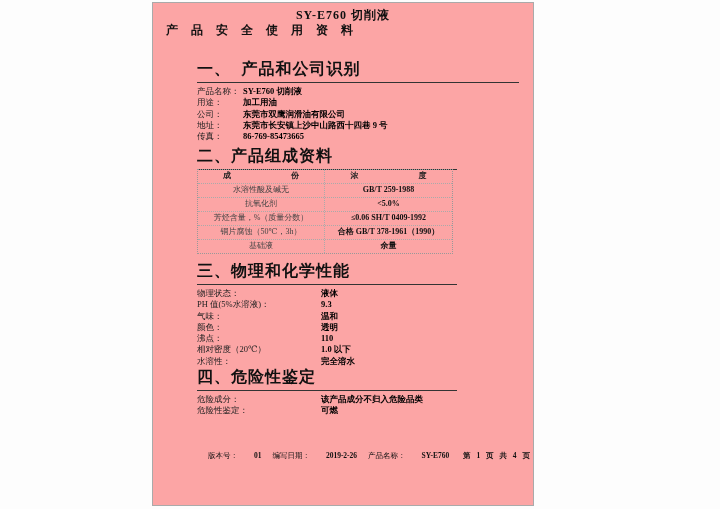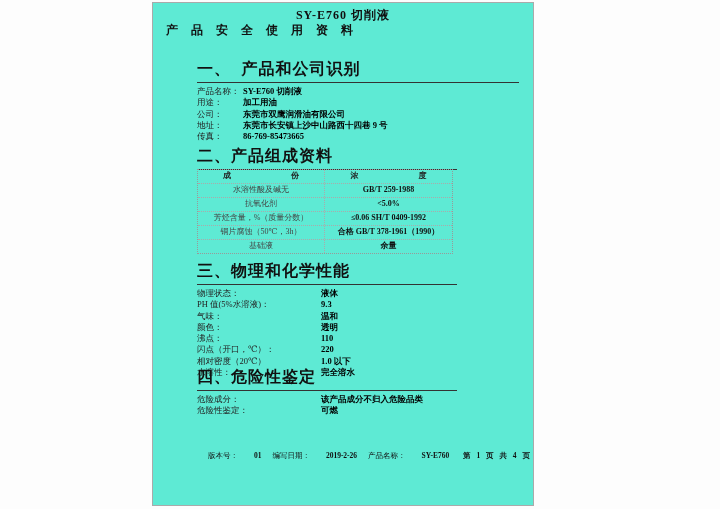--- a/index.html
+++ b/index.html
@@ -5,21 +5,21 @@
   html,body{margin:0;padding:0;}
   body{
     width:720px;height:509px;position:relative;
     background:#fdfdfd;
     font-family:"Liberation Serif","DejaVu Serif",serif;
     color:#111;
     overflow:hidden;
   }
   .page{
     position:absolute;left:152px;top:2px;width:380px;height:502px;
-    background:#5eead4;border:1px solid #aaaaaa;
+    background:#fca5a5;border:1px solid #aaaaaa;
   }
   .doc-title{
     position:absolute;top:4px;left:0;width:100%;text-align:center;
     font-size:12px;font-weight:bold;letter-spacing:1px;
   }
   .doc-subtitle{
     position:absolute;top:19px;left:0;width:100%;
     font-size:12px;font-weight:bold;letter-spacing:13px;text-indent:13px;
   }
   .sec{position:absolute;left:44px;}
@@ -107,21 +107,20 @@
   </div>
 
   <div class="sec" style="top:258px;">
     <div class="sec-heading w-short">三、物理和化学性能</div>
     <div class="fields lblw-124" style="margin-top:3px;">
       <div class="frow"><span class="lbl">物理状态：</span><span class="val">液体</span></div>
       <div class="frow"><span class="lbl">PH 值(5%水溶液)：</span><span class="val">9.3</span></div>
       <div class="frow"><span class="lbl">气味：</span><span class="val">温和</span></div>
       <div class="frow"><span class="lbl">颜色：</span><span class="val">透明</span></div>
       <div class="frow"><span class="lbl">沸点：</span><span class="val">110</span></div>
-      <div class="frow"><span class="lbl">闪点（开口，℃）：</span><span class="val">220</span></div>
       <div class="frow"><span class="lbl">相对密度（20℃）</span><span class="val">1.0 以下</span></div>
       <div class="frow"><span class="lbl">水溶性：</span><span class="val">完全溶水</span></div>
     </div>
   </div>
 
   <div class="sec" style="top:364px;">
     <div class="sec-heading w-short">四、危险性鉴定</div>
     <div class="fields lblw-124" style="margin-top:3px;">
       <div class="frow"><span class="lbl">危险成分：</span><span class="val">该产品成分不归入危险品类</span></div>
       <div class="frow"><span class="lbl">危险性鉴定：</span><span class="val">可燃</span></div>

